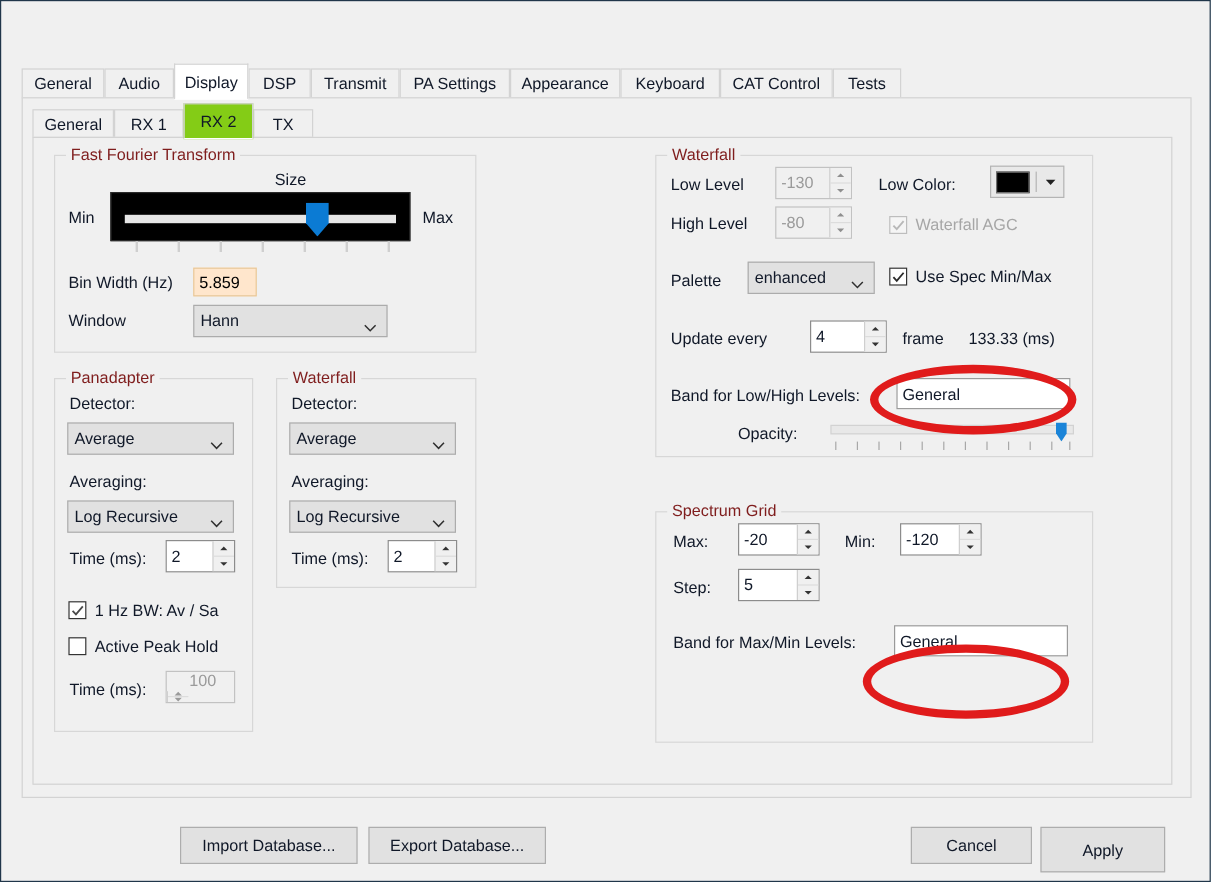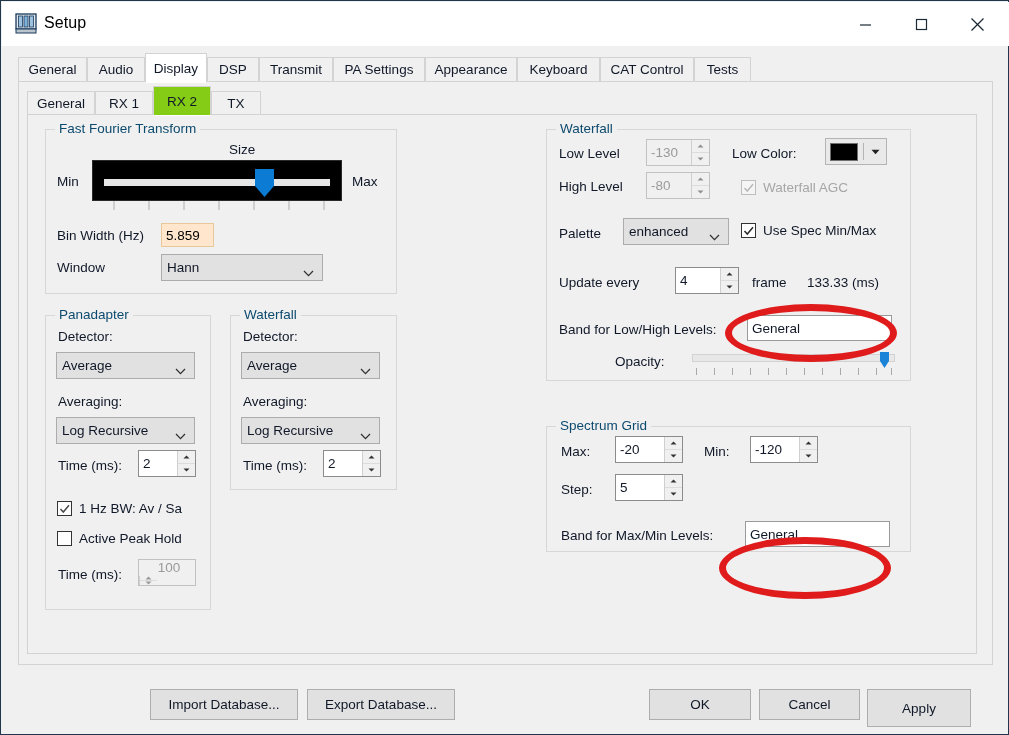--- a/index.html
+++ b/index.html
@@ -119,21 +119,21 @@
   .group {
     position: absolute;
     border: 1px solid #d7d7d7;
     box-sizing: border-box;
   }
   .group > .glabel {
     position: absolute; top: -9px; left: 9px;
     background: #f0f0f0;
     padding: 0 4px;
     font-size: 13.5px;
-    color: #0c4a6e;
+    color: #7f1d1d;
     white-space: nowrap;
   }
 
   
   .lbl {
     position: absolute;
     font-size: 13.5px;
     color: #101828;
     white-space: nowrap;
   }
@@ -306,49 +306,20 @@
     box-sizing: border-box;
     pointer-events: none;
     z-index: 40;
   }
 </style>
 </head>
 <body>
 
 <div id="window">
 
-  <div id="titlebar">
-    <div id="title-icon">
-      <svg width="22" height="22" viewBox="0 0 22 22">
-        <rect x="1" y="1" width="20" height="15" fill="#dfe6ec" stroke="#1b3a5c" stroke-width="1.3"></rect>
-        <rect x="3.5" y="3" width="4" height="11" fill="#9ec3e0" stroke="#1b3a5c" stroke-width="0.8"></rect>
-        <rect x="9" y="3" width="4" height="11" fill="#7fb0d8" stroke="#1b3a5c" stroke-width="0.8"></rect>
-        <rect x="14.5" y="3" width="4" height="11" fill="#9ec3e0" stroke="#1b3a5c" stroke-width="0.8"></rect>
-        <rect x="1" y="16" width="20" height="4" fill="#b9c4cd" stroke="#1b3a5c" stroke-width="1"></rect>
-      </svg>
-    </div>
-    <div id="title-text">Setup</div>
-
-    <div class="wbtn" id="btn-min">
-      <svg width="13" height="13" viewBox="0 0 13 13">
-          <line x1="1" y1="7" x2="12" y2="7" stroke="#1b2a36" stroke-width="1.2"></line>
-        </svg>
-    </div>
-    <div class="wbtn" id="btn-max">
-      <svg width="13" height="13" viewBox="0 0 13 13">
-          <rect x="1.5" y="1.5" width="10" height="10" fill="none" stroke="#1b2a36" stroke-width="1.2"></rect>
-        </svg>
-    </div>
-    <div class="wbtn" id="btn-close">
-      <svg width="15" height="15" viewBox="0 0 15 15">
-        <line x1="1.5" y1="1.5" x2="13.5" y2="13.5" stroke="#1b2a36" stroke-width="1.2"></line>
-        <line x1="13.5" y1="1.5" x2="1.5" y2="13.5" stroke="#1b2a36" stroke-width="1.2"></line>
-      </svg>
-    </div>
-  </div>
 
   <div id="tabstrip-outer">
     <div class="otab" style="left:0px;   width:69px;">
         <span>General</span>
       </div>
     <div class="otab" style="left:69px;  width:58px;">
         <span>Audio</span>
       </div>
     <div class="otab sel" style="left:127px; width:62px;">
         <span>Display</span>
@@ -659,21 +630,21 @@
           <div class="tick" style="left:184px;"></div>
           <div class="tick" style="left:199px;"></div>
           <div class="thumb" id="opacity-thumb" style="left: 188.18px;">
             <svg width="9" height="16" viewBox="0 0 9 16">
                 <path d="M0 0 H9 V9 L4.5 16 L0 9 Z" fill="#1b84d8"></path>
               </svg>
           </div>
         </div>
       </div>
 
-      <div class="group" style="left:518px; top:311px; width:365px; height:126px;">
+      <div class="group" style="left:518px; top:311px; width:365px; height:193px;">
         <span class="glabel">Spectrum Grid</span>
 
         <span class="lbl" style="left:14px; top:17px;">Max:</span>
         <div class="spin" style="left:68px; top:9px; width:68px; height:27px;">
           <div class="sval">-20</div>
           <div class="spinbtns">
             <div>
                 <svg width="7" height="4" viewBox="0 0 7 4">
                   <path d="M0.5 3.5 L3.5 0.5 L6.5 3.5 Z" fill="#333"></path>
                 </svg>
@@ -722,20 +693,19 @@
 
         <span class="lbl" style="left:14px; top:101px;">Band for Max/Min Levels:</span>
         <div class="textbox" style="left:198px; top:94px; width:145px; height:26px;">General</div>
       </div>
 
     </div>
   </div>
 
   <div class="btn" style="left:149px; top:688px; width:148px; height:31px;">Import Database...</div>
   <div class="btn" style="left:306px; top:688px; width:148px; height:31px;">Export Database...</div>
-  <div class="btn" style="left:648px; top:688px; width:102px; height:31px;">OK</div>
   <div class="btn" style="left:758px; top:688px; width:101px; height:31px;">Cancel</div>
   <div class="btn" style="left:866px; top:688px; width:104px; height:38px;">Apply</div>
 
   <div class="annot" style="left: 724px; top: 303px; width: 172px; height: 58px; border-color: rgb(224, 27, 27);"></div>
   <div class="annot" style="left: 718px; top: 536px; width: 172px; height: 62px; border-color: rgb(224, 27, 27);"></div>
 
 </div>
 
 </body></html>

